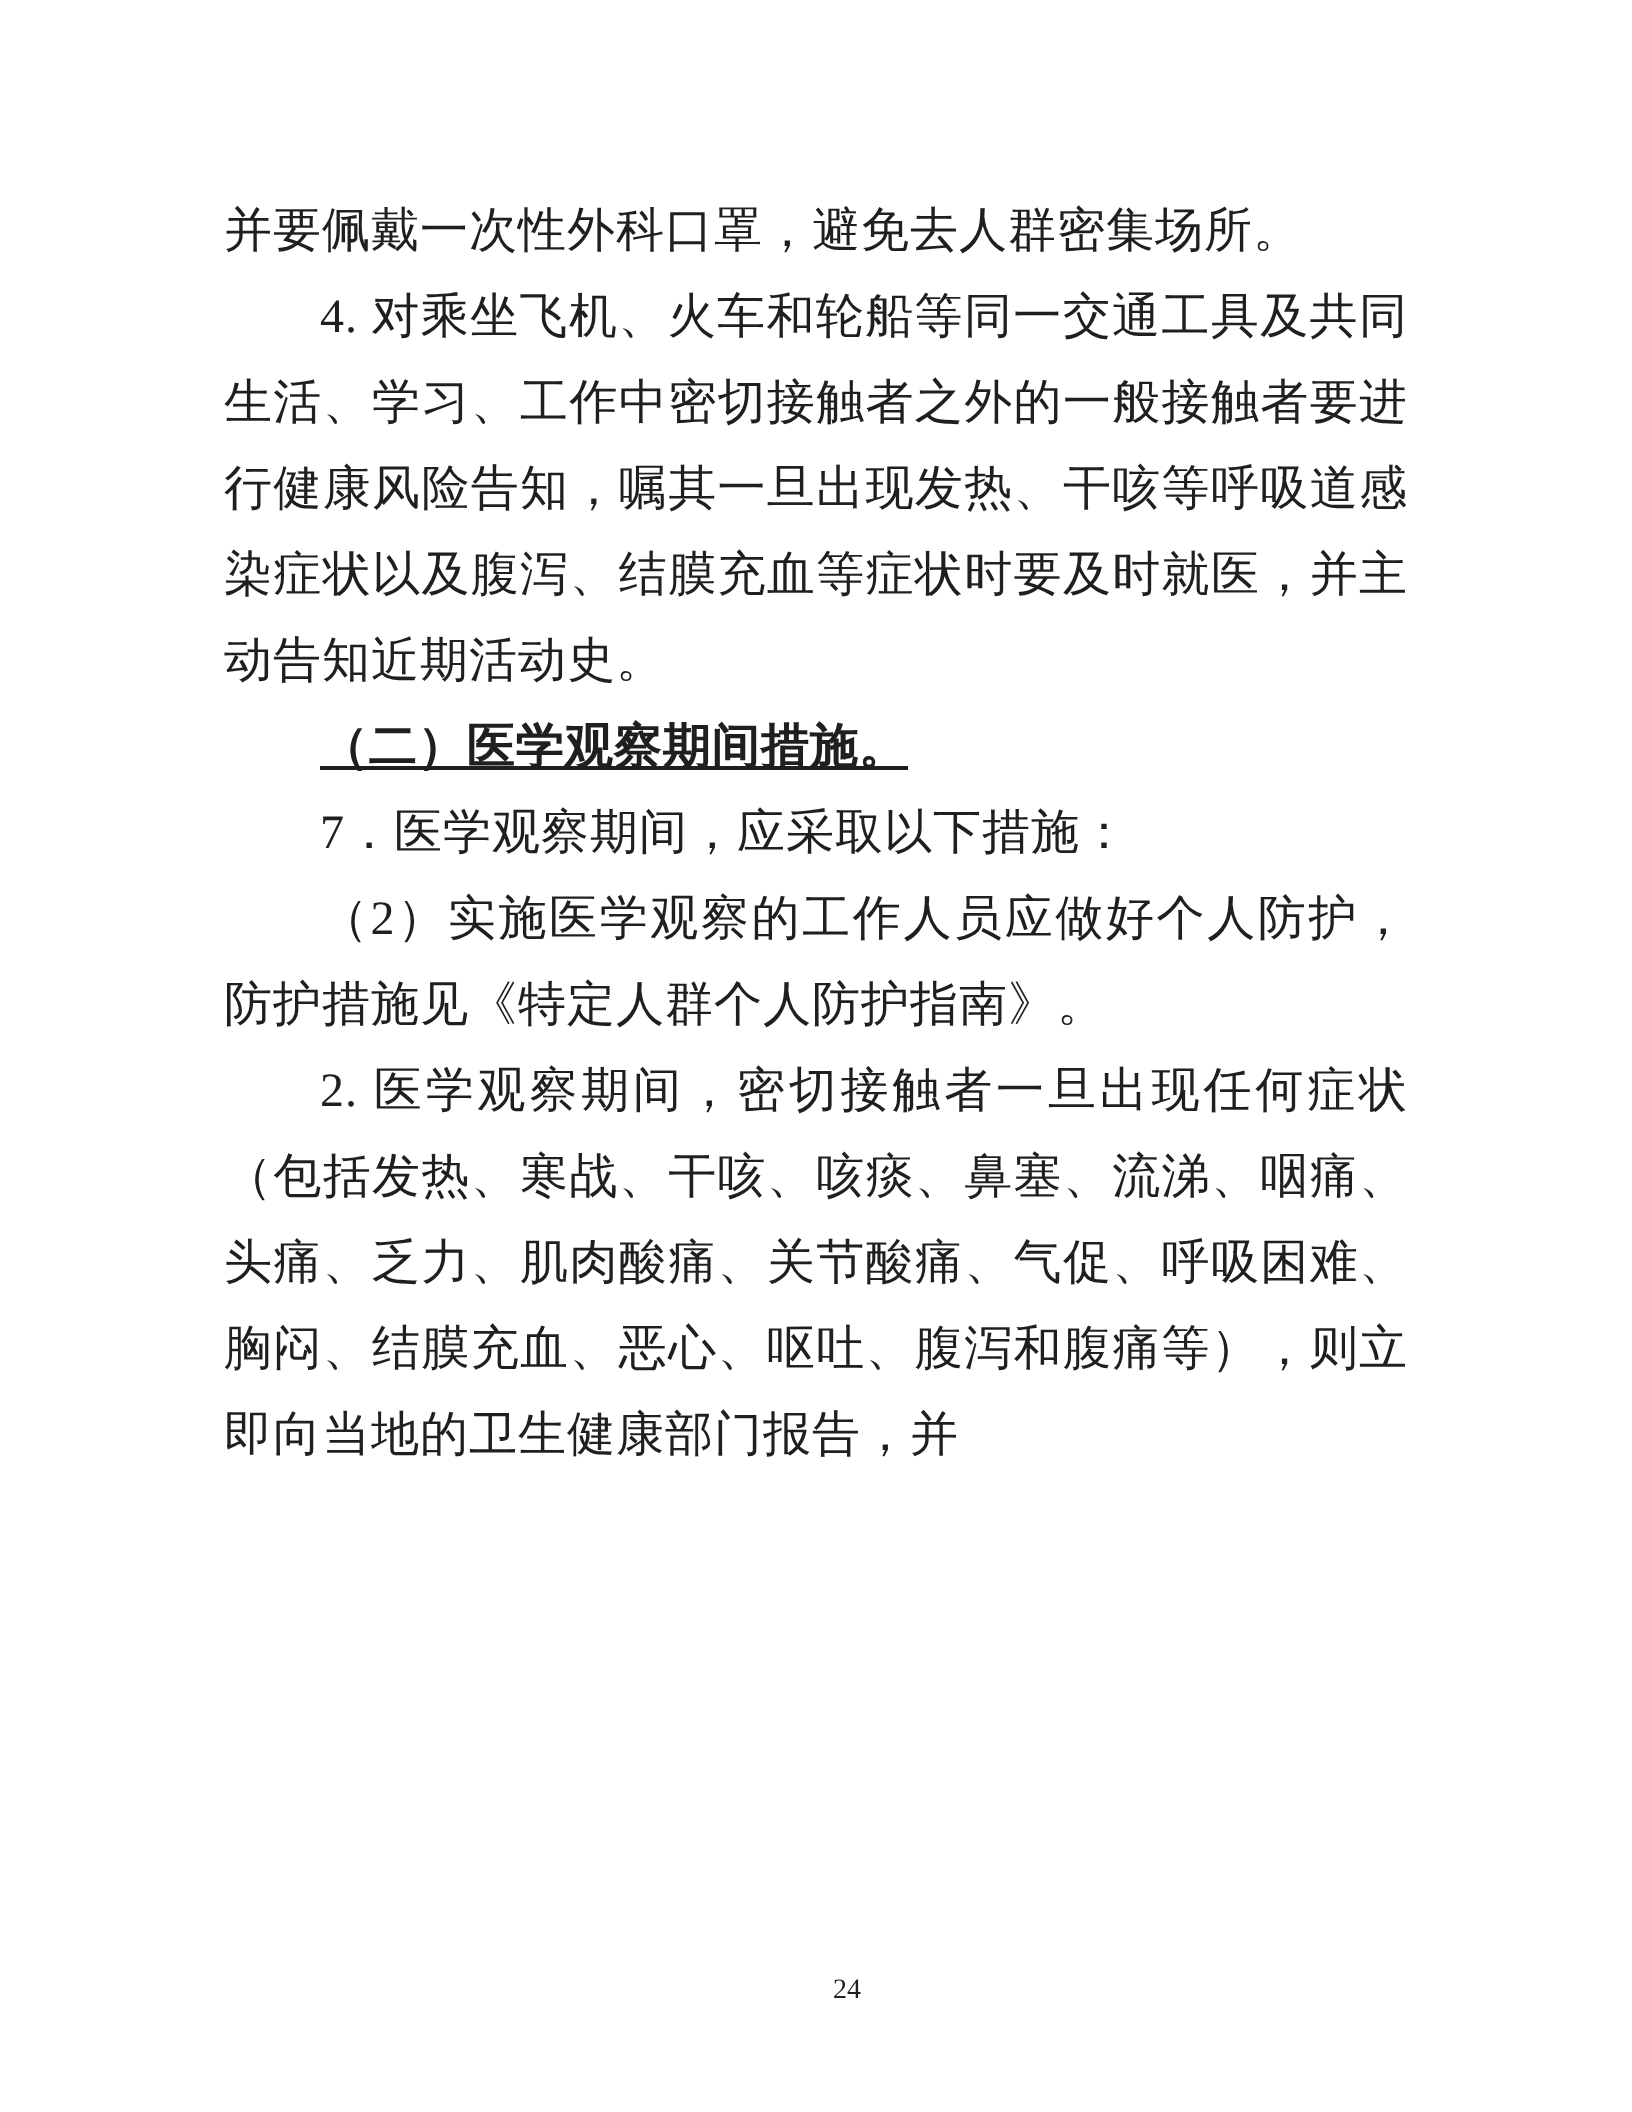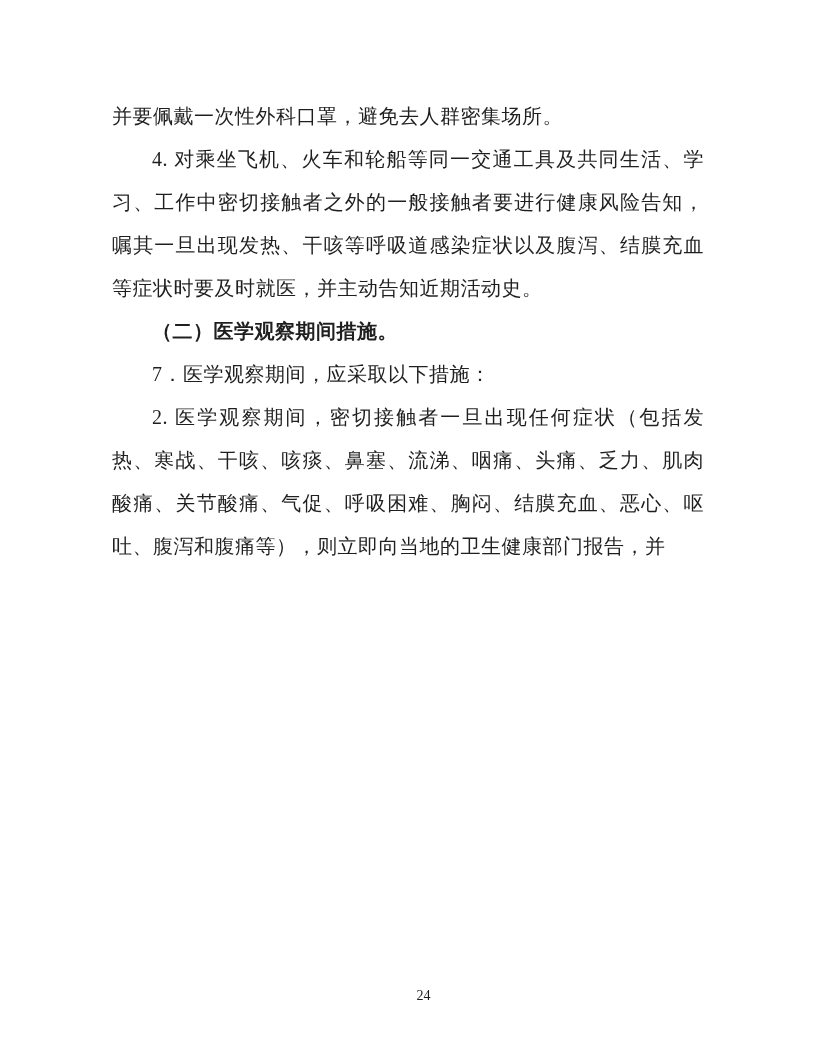--- a/index.html
+++ b/index.html
@@ -17,32 +17,33 @@
     color: #1f1f1f;
   }
   .content {
     position: absolute;
     top: 95px;
     left: 112px;
     width: 592px;
   }
   .para {
     margin: 0;
-    font-size: 20px;
+    font-size: 24px;
     line-height: 43px;
     text-align: justify;
     text-justify: inter-character;
     letter-spacing: 0.5px;
     word-break: break-all;
   }
   .para.indent {
     text-indent: 2em;
   }
   .para.bold {
     font-weight: bold;
+    text-decoration: underline;
   }
   .footer {
     position: absolute;
     left: 0;
     right: 0;
     top: 988px;
     text-align: center;
     font-size: 14px;
     color: #1f1f1f;
     padding-left: 31px;
@@ -50,16 +51,17 @@
 </style>
 </head>
 <body>
 
 <div class="page">
   <div class="content">
       <p class="para">并要佩戴一次性外科口罩，避免去人群密集场所。</p>
       <p class="para indent">4. 对乘坐飞机、火车和轮船等同一交通工具及共同生活、学习、工作中密切接触者之外的一般接触者要进行健康风险告知，嘱其一旦出现发热、干咳等呼吸道感染症状以及腹泻、结膜充血等症状时要及时就医，并主动告知近期活动史。</p>
       <p class="para indent bold">（二）医学观察期间措施。</p>
       <p class="para indent">7．医学观察期间，应采取以下措施：</p>
+      <p class="para indent">（2）实施医学观察的工作人员应做好个人防护，防护措施见《特定人群个人防护指南》。</p>
       <p class="para indent">2. 医学观察期间，密切接触者一旦出现任何症状（包括发热、寒战、干咳、咳痰、鼻塞、流涕、咽痛、头痛、乏力、肌肉酸痛、关节酸痛、气促、呼吸困难、胸闷、结膜充血、恶心、呕吐、腹泻和腹痛等），则立即向当地的卫生健康部门报告，并</p>
     </div>
   <div class="footer">24</div>
 </div>
 
 </body></html>

